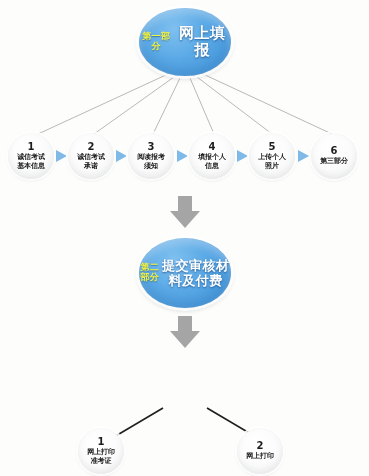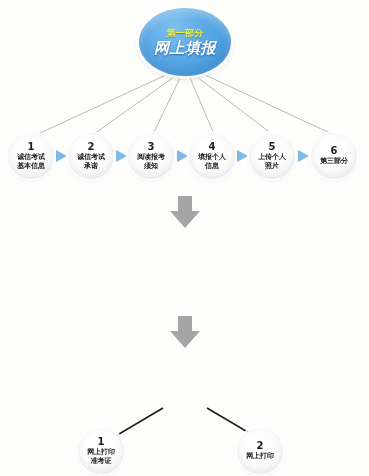--- a/index.html
+++ b/index.html
@@ -31,42 +31,41 @@
   
   .section-circle {
     position: absolute;
     border-radius: 50%;
     background: radial-gradient(circle at 38% 30%, #7fc0ef 0%, #5aa9e6 42%, #3f92d8 100%);
     box-shadow: 0 0 0 3px rgba(255,255,255,0.85),
                 0 2px 5px rgba(120,130,140,0.45),
                 inset 0 -6px 12px rgba(20,80,140,0.18),
                 inset 0 5px 9px rgba(255,255,255,0.35);
     display: flex;
-    flex-direction: column;
+    flex-direction: row;
     align-items: center;
     justify-content: center;
-    text-align: right;
+    text-align: center;
     line-height: 1.12;
     z-index: 5;
   }
   .sec-sub {
     color: #f4f33a;
     font-size: 9px;
     font-weight: bold;
     letter-spacing: 0.3px;
     text-shadow: 0 1px 1px rgba(30,70,120,0.55);
     margin-bottom: 2px;
   }
   .sec-main {
     color: #ffffff;
     font-size: 15px;
     font-weight: bold;
     letter-spacing: 0.5px;
     text-shadow: 0 1px 2px rgba(25,70,125,0.75);
-    font-style: italic;
   }
   .sec-main.small { font-size: 13px; line-height: 1.18; }
 
   #circle-part1 { left: 139px; top: 8px;  width: 92px; height: 68px; border-radius: 50%; }
   #circle-part2 { left: 139px; top: 238px; width: 92px; height: 70px; }
   #circle-part3 { left: 145px; top: 352px; width: 80px; height: 60px; }
 
   
   .step-circle {
     position: absolute;
@@ -213,20 +212,24 @@
   <div class="mini-arrow" id="mini-arrow-2"></div>
   <div class="mini-arrow" id="mini-arrow-3"></div>
   <div class="mini-arrow" id="mini-arrow-4"></div>
   <div class="mini-arrow" id="mini-arrow-5"></div>
 
   <div class="big-arrow" id="big-arrow-1">
     <div class="shaft"></div>
     <div class="head"></div>
   </div>
 
+  <div class="section-circle" id="circle-part2">
+    <div class="sec-sub">第二部分</div>
+    <div class="sec-main small">提交审核材料及付费</div>
+  </div>
 
   <div class="big-arrow" id="big-arrow-2">
     <div class="shaft"></div>
     <div class="head"></div>
   </div>
 
 
   <div class="step-circle" id="exam-step-1">
     <div class="step-num">1</div>
     <div class="step-label">网上打印

